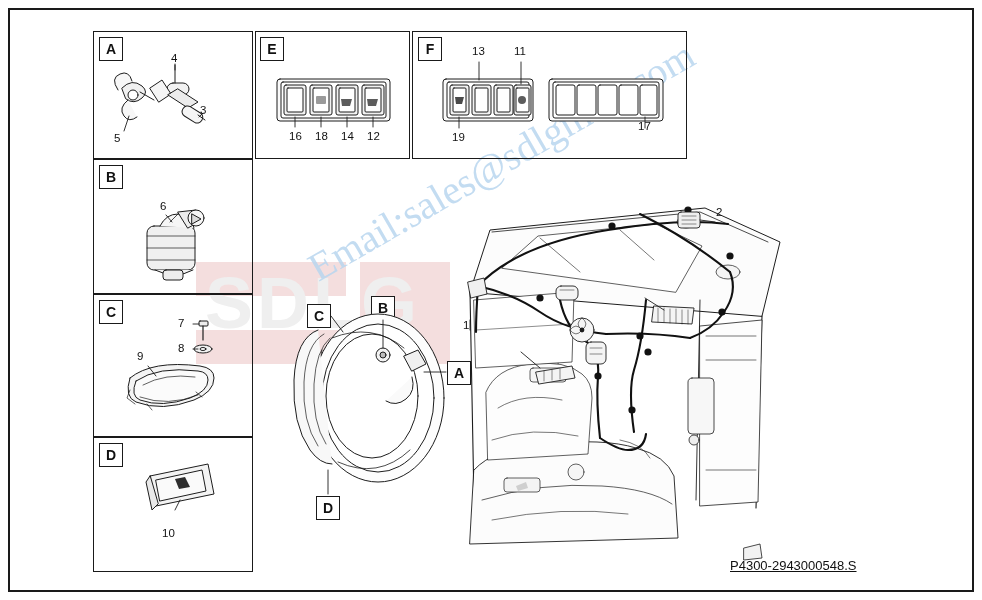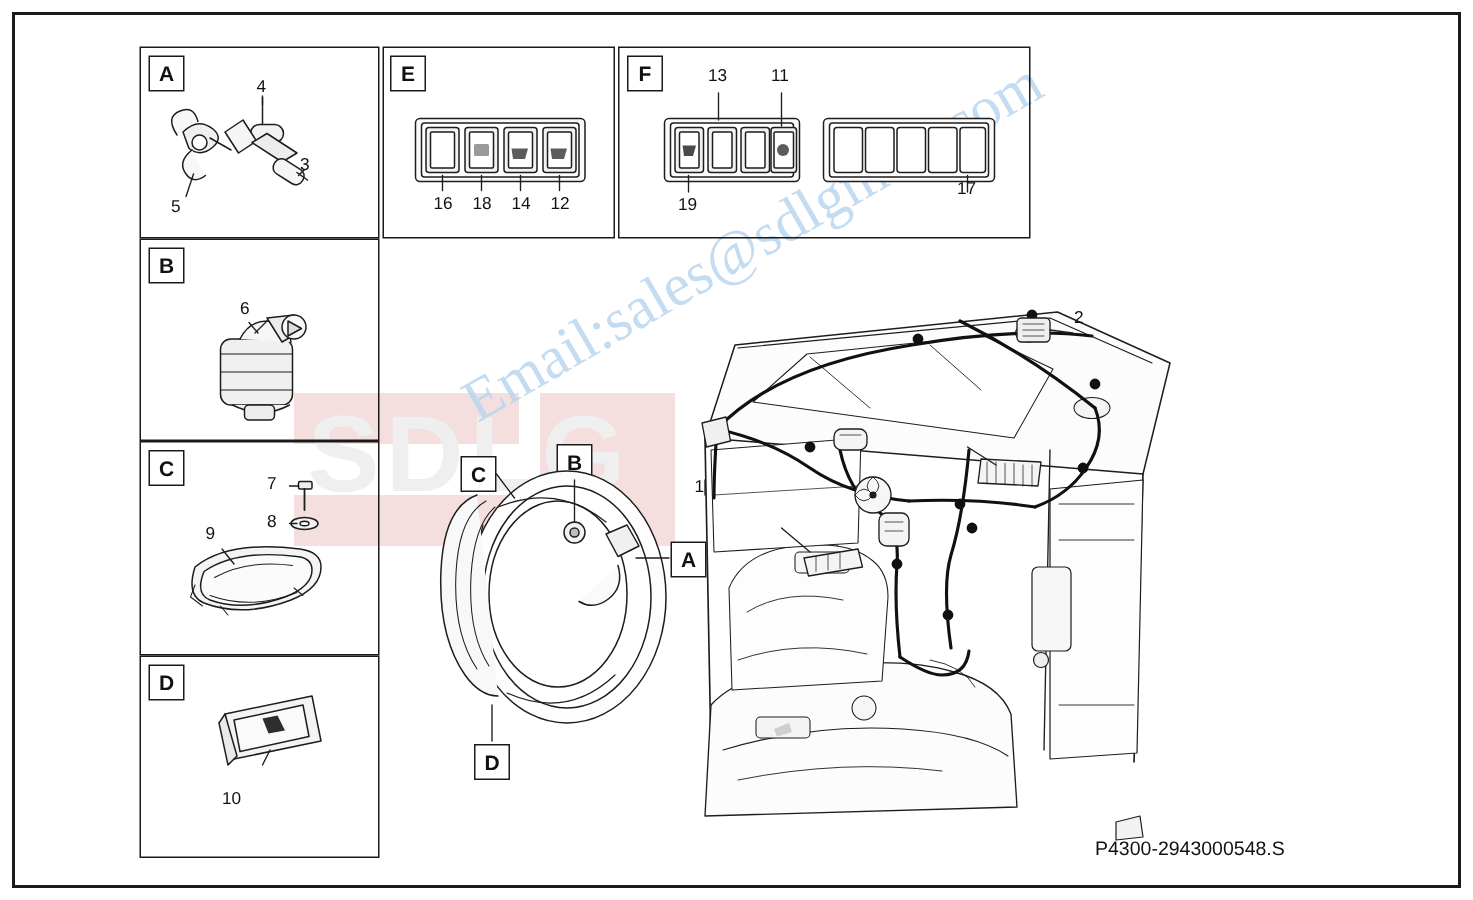--- a/index.html
+++ b/index.html
@@ -364,30 +364,30 @@
     </g>
   </svg>
 
   <div class="num" style="left:171px; top:52px;">4</div>
   <div class="num" style="left:200px; top:104px;">3</div>
   <div class="num" style="left:114px; top:132px;">5</div>
   <div class="num" style="left:160px; top:200px;">6</div>
   <div class="num" style="left:178px; top:317px;">7</div>
   <div class="num" style="left:178px; top:342px;">8</div>
   <div class="num" style="left:137px; top:350px;">9</div>
-  <div class="num" style="left:148px; top:527px;">10</div>
+  <div class="num" style="left:162px; top:527px;">10</div>
 
   <div class="num" style="left:289px; top:130px;">16</div>
   <div class="num" style="left:315px; top:130px;">18</div>
   <div class="num" style="left:341px; top:130px;">14</div>
   <div class="num" style="left:367px; top:130px;">12</div>
 
   <div class="num" style="left:472px; top:45px;">13</div>
   <div class="num" style="left:514px; top:45px;">11</div>
   <div class="num" style="left:452px; top:131px;">19</div>
   <div class="num" style="left:638px; top:120px;">17</div>
 
   <div class="num" style="left:463px; top:319px;">1</div>
   <div class="num" style="left:716px; top:206px;">2</div>
 
-  <div class="partno" style="left:730px; top:558px;">P4300-2943000548.S</div>
+  <div class="partno" style="left:730px; top:558px;text-decoration:underline;">P4300-2943000548.S</div>
 
 </div>
 
 </body></html>

